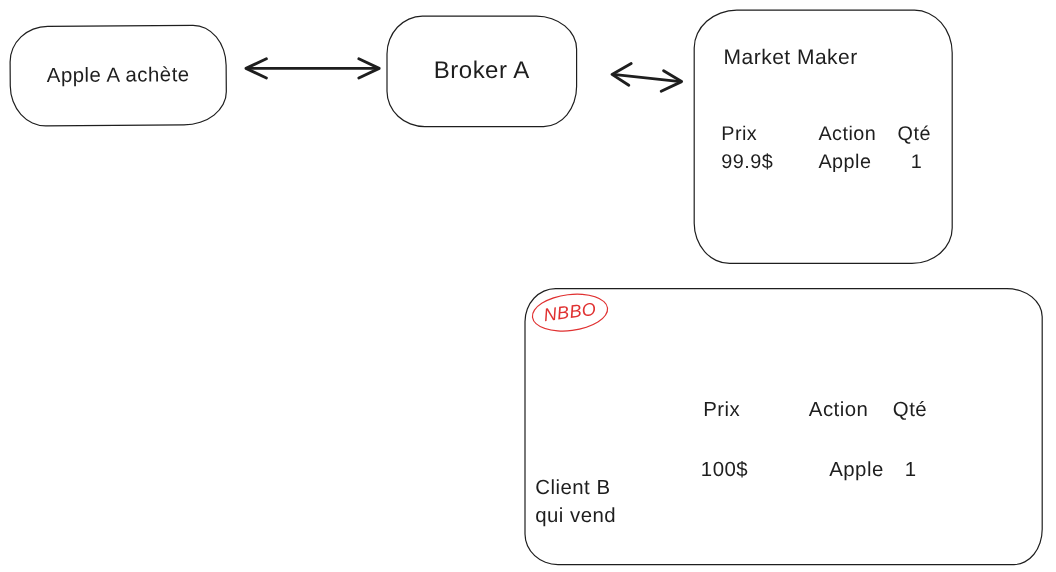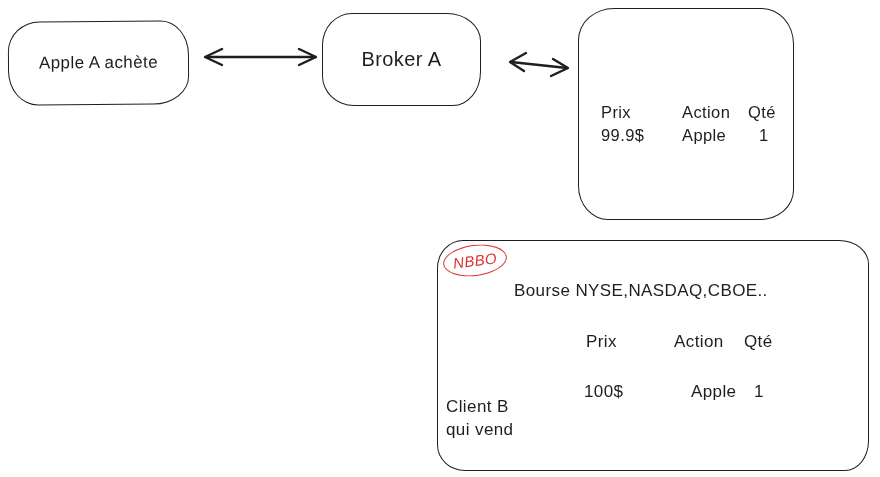--- a/index.html
+++ b/index.html
@@ -79,39 +79,39 @@
 
   <div class="node centered client-a">
     <span>Apple A achète</span>
   </div>
 
   <div class="node centered broker-a">
     <span>Broker A</span>
   </div>
 
   <div class="node market-maker">
+    <div class="mm-title">Market Maker</div>
     <div class="mm-table">
       <div class="mm-row head">
         <span>Prix</span>
         <span>Action</span>
         <span class="c-qty">Qté</span>
       </div>
       <div class="mm-row">
         <span>99.9$</span>
         <span>Apple</span>
         <span class="c-qty">1</span>
       </div>
     </div>
   </div>
 
   <div class="node nbbo-box">
     <div class="nbbo-badge">
       <span>NBBO</span>
     </div>
-    <div class="nbbo-subtitle">Bourse NYSE,NASDAQ,CBOE..</div>
 
     <span class="nbbo-cell h-prix">Prix</span>
     <span class="nbbo-cell h-action">Action</span>
     <span class="nbbo-cell h-qte">Qté</span>
 
     <span class="nbbo-cell v-label">Client B
 qui vend</span>
     <span class="nbbo-cell v-prix">100$</span>
     <span class="nbbo-cell v-action">Apple</span>
     <span class="nbbo-cell v-qte">1</span>

